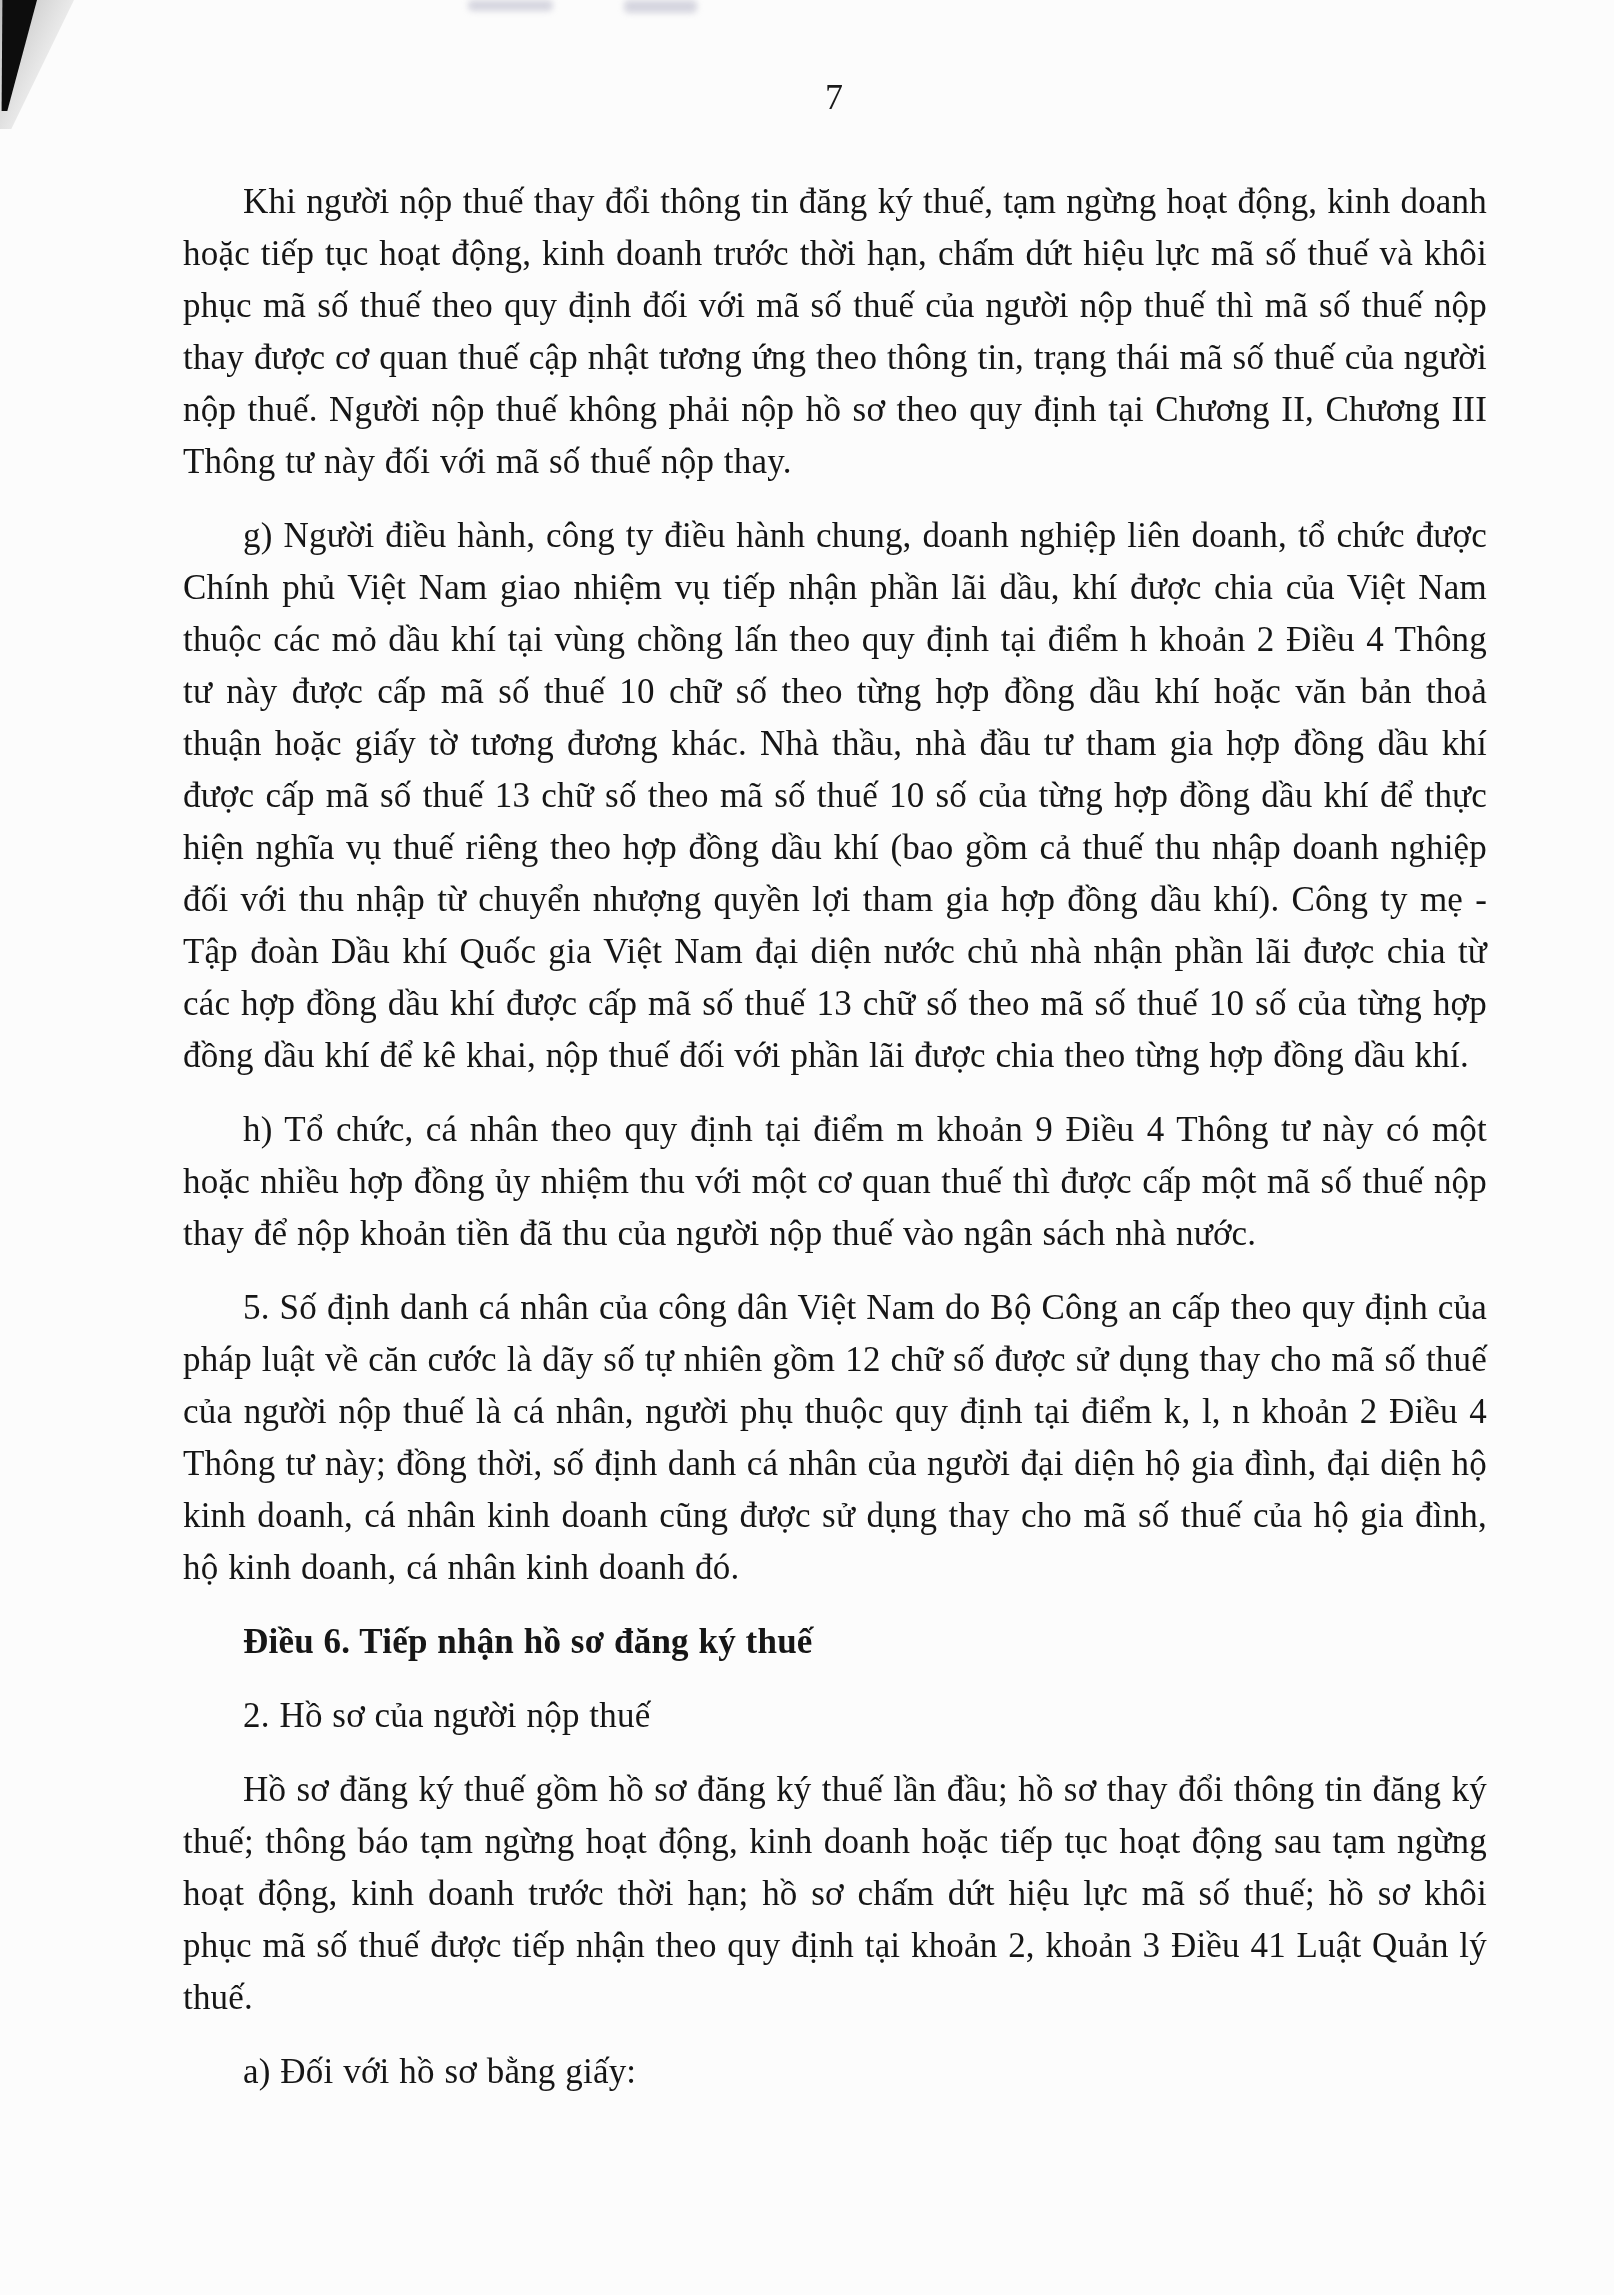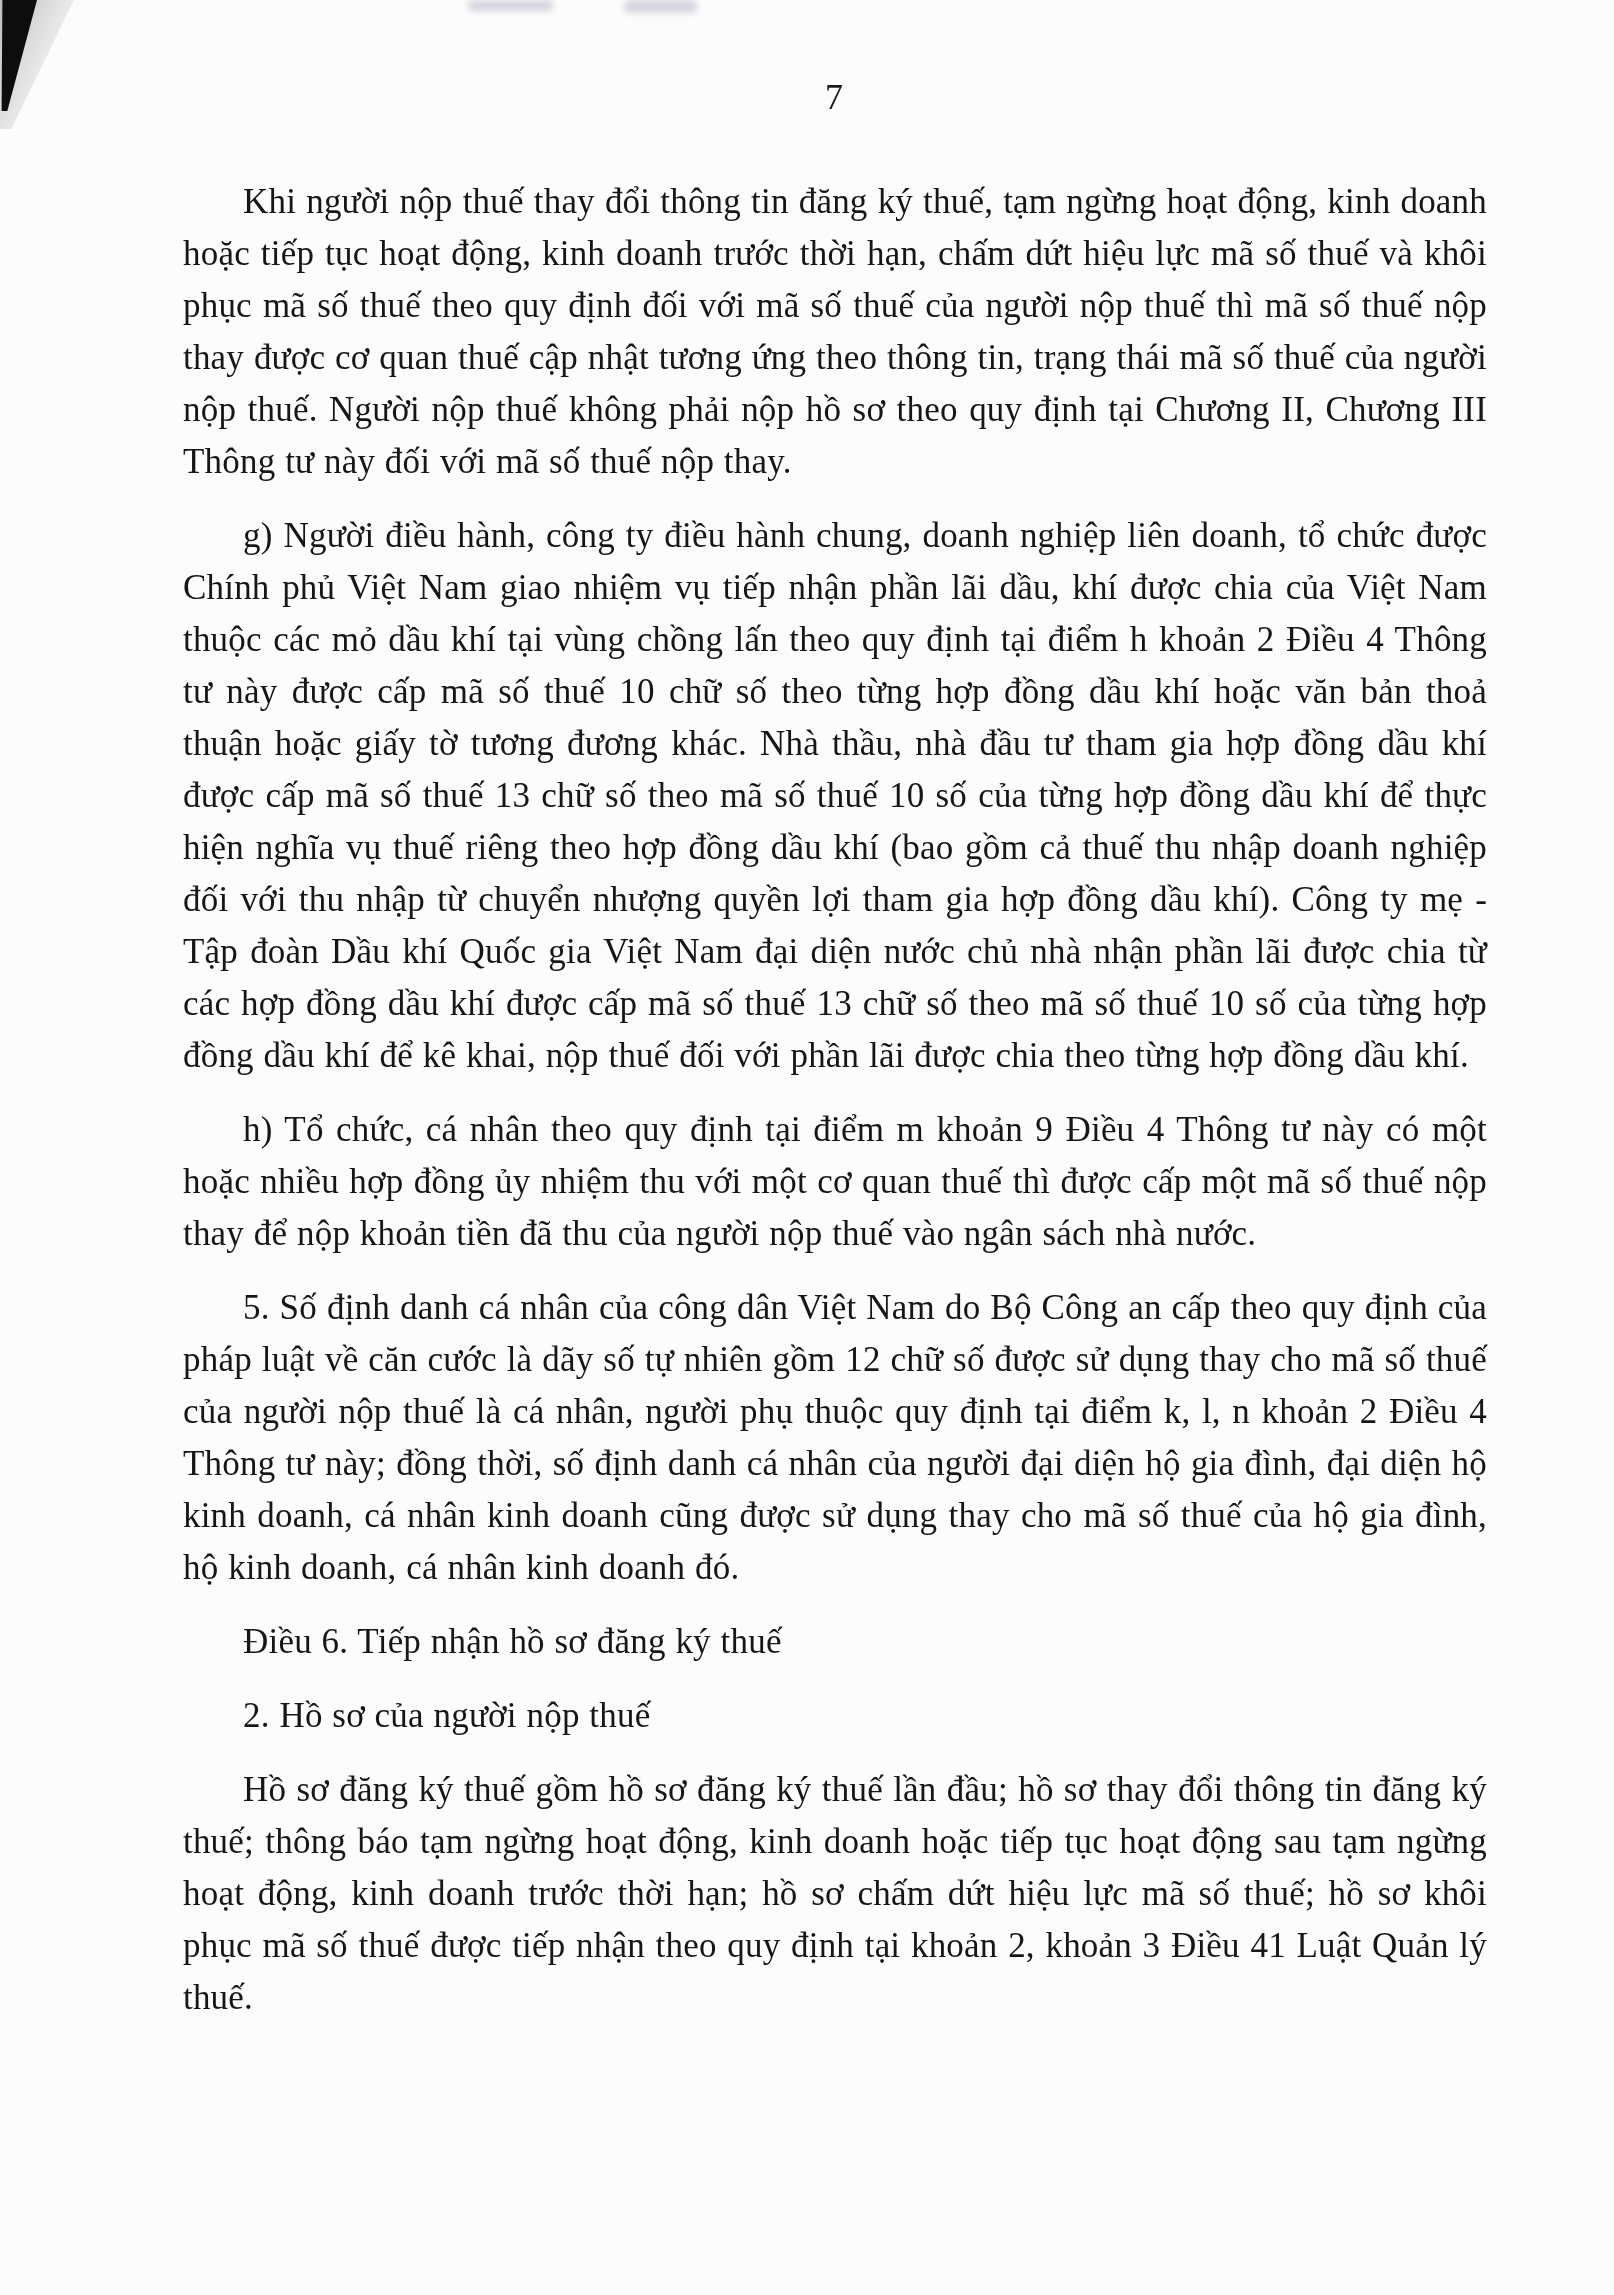--- a/index.html
+++ b/index.html
@@ -50,21 +50,21 @@
   }
   .content p {
     margin: 0 0 22px 0;
     font-size: 35px;
     line-height: 52px;
     text-align: justify;
     text-indent: 60px;
     letter-spacing: 0.2px;
     word-spacing: 0.8px;
   }
-  .content p.heading { font-weight: normal; text-align: left; }
+  .content p.heading { font-weight: bold; text-align: left; }
 </style>
 </head>
 <body>
 
 <div class="page">
 
   <div class="fold-shadow"></div>
   <div class="fold"></div>
   <div class="smudge s1"></div>
   <div class="smudge s2"></div>
@@ -72,16 +72,17 @@
   <div class="page-number">7</div>
 
   <div class="content">
     <p>Khi người nộp thuế thay đổi thông tin đăng ký thuế, tạm ngừng hoạt động, kinh doanh hoặc tiếp tục hoạt động, kinh doanh trước thời hạn, chấm dứt hiệu lực mã số thuế và khôi phục mã số thuế theo quy định đối với mã số thuế của người nộp thuế thì mã số thuế nộp thay được cơ quan thuế cập nhật tương ứng theo thông tin, trạng thái mã số thuế của người nộp thuế. Người nộp thuế không phải nộp hồ sơ theo quy định tại Chương II, Chương III Thông tư này đối với mã số thuế nộp thay.</p>
     <p>g) Người điều hành, công ty điều hành chung, doanh nghiệp liên doanh, tổ chức được Chính phủ Việt Nam giao nhiệm vụ tiếp nhận phần lãi dầu, khí được chia của Việt Nam thuộc các mỏ dầu khí tại vùng chồng lấn theo quy định tại điểm h khoản 2 Điều 4 Thông tư này được cấp mã số thuế 10 chữ số theo từng hợp đồng dầu khí hoặc văn bản thoả thuận hoặc giấy tờ tương đương khác. Nhà thầu, nhà đầu tư tham gia hợp đồng dầu khí được cấp mã số thuế 13 chữ số theo mã số thuế 10 số của từng hợp đồng dầu khí để thực hiện nghĩa vụ thuế riêng theo hợp đồng dầu khí (bao gồm cả thuế thu nhập doanh nghiệp đối với thu nhập từ chuyển nhượng quyền lợi tham gia hợp đồng dầu khí). Công ty mẹ - Tập đoàn Dầu khí Quốc gia Việt Nam đại diện nước chủ nhà nhận phần lãi được chia từ các hợp đồng dầu khí được cấp mã số thuế 13 chữ số theo mã số thuế 10 số của từng hợp đồng dầu khí để kê khai, nộp thuế đối với phần lãi được chia theo từng hợp đồng dầu khí.</p>
     <p>h) Tổ chức, cá nhân theo quy định tại điểm m khoản 9 Điều 4 Thông tư này có một hoặc nhiều hợp đồng ủy nhiệm thu với một cơ quan thuế thì được cấp một mã số thuế nộp thay để nộp khoản tiền đã thu của người nộp thuế vào ngân sách nhà nước.</p>
     <p>5. Số định danh cá nhân của công dân Việt Nam do Bộ Công an cấp theo quy định của pháp luật về căn cước là dãy số tự nhiên gồm 12 chữ số được sử dụng thay cho mã số thuế của người nộp thuế là cá nhân, người phụ thuộc quy định tại điểm k, l, n khoản 2 Điều 4 Thông tư này; đồng thời, số định danh cá nhân của người đại diện hộ gia đình, đại diện hộ kinh doanh, cá nhân kinh doanh cũng được sử dụng thay cho mã số thuế của hộ gia đình, hộ kinh doanh, cá nhân kinh doanh đó.</p>
     <p class="heading">Điều 6. Tiếp nhận hồ sơ đăng ký thuế</p>
     <p>2. Hồ sơ của người nộp thuế</p>
     <p>Hồ sơ đăng ký thuế gồm hồ sơ đăng ký thuế lần đầu; hồ sơ thay đổi thông tin đăng ký thuế; thông báo tạm ngừng hoạt động, kinh doanh hoặc tiếp tục hoạt động sau tạm ngừng hoạt động, kinh doanh trước thời hạn; hồ sơ chấm dứt hiệu lực mã số thuế; hồ sơ khôi phục mã số thuế được tiếp nhận theo quy định tại khoản 2, khoản 3 Điều 41 Luật Quản lý thuế.</p>
+    <p>a) Đối với hồ sơ bằng giấy:</p>
   </div>
 
 </div>
 
 
 </body></html>

